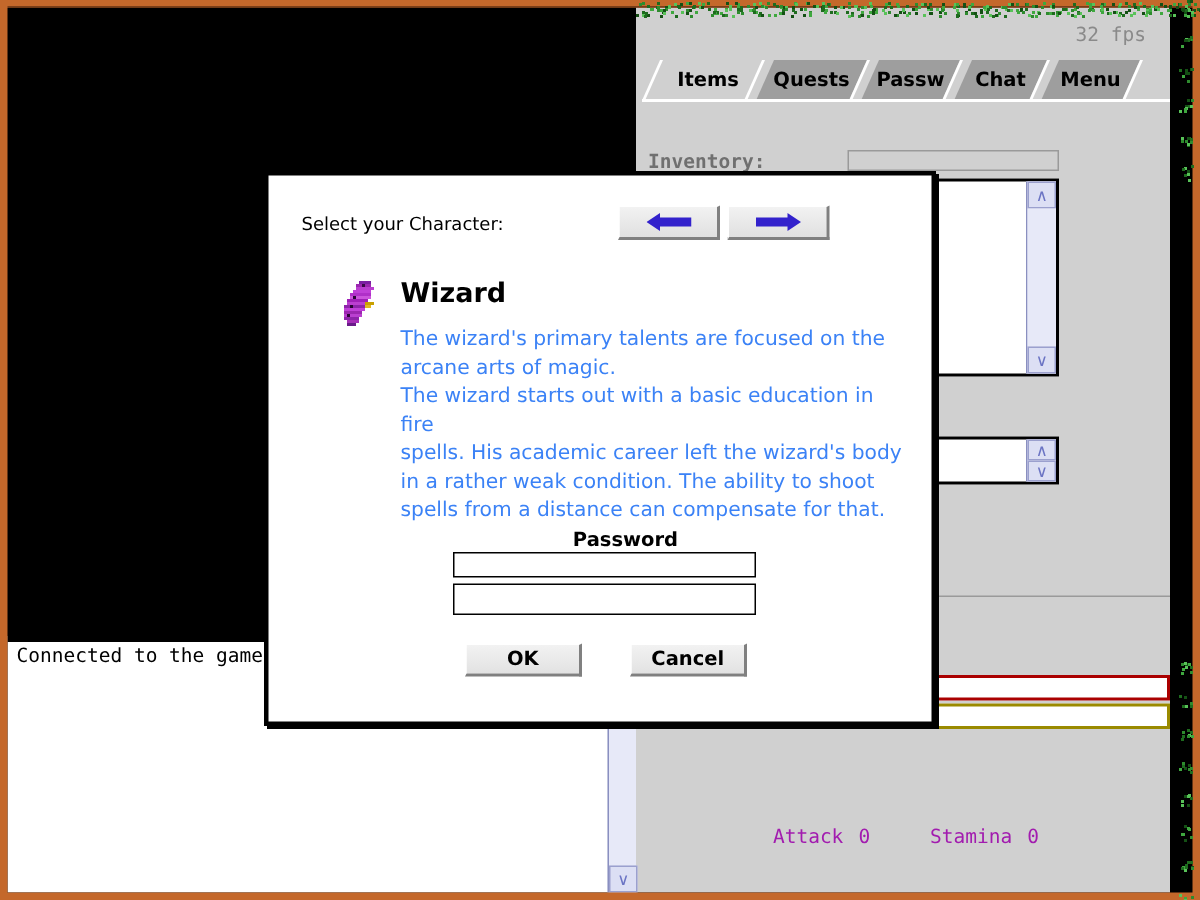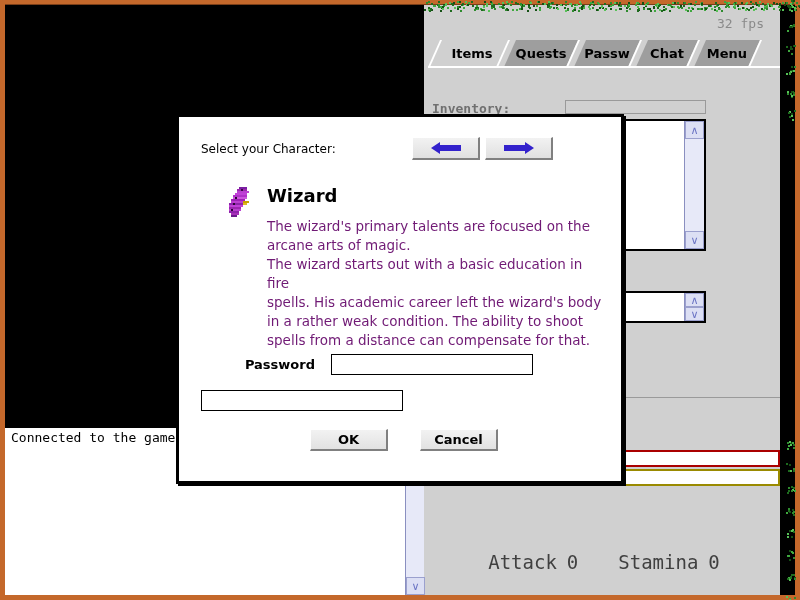--- a/index.html
+++ b/index.html
@@ -143,21 +143,21 @@
   }
   #life-bar    { top: 445px; border: 2px solid #AA0000; }
   #stamina-bar { top: 464px; border: 2px solid #9A8A00; }
   .statbar .lbl { margin-left: 22px; }
   .statbar .val { margin-left: 12px; }
 
   
   #combat {
     position: absolute; left: 4px; top: 546px; width: 352px;
     font-family: "DejaVu Sans Mono", monospace;
-    font-size: 19px; color: #404040;
+    font-size: 13px; color: #a21caf;
     display: flex; justify-content: center; gap: 40px;
   }
   #combat span.num { margin-left: 10px; }
 
   
   #chatlog {
     position: absolute; left: 5px; top: 424px;
     width: 419px; height: 171px;
     background: #FFFFFF;
     box-sizing: border-box;
@@ -217,28 +217,28 @@
     position: absolute; left: 46px; top: 68px;
     width: 30px; height: 36px;
   }
   #char-name {
     position: absolute; left: 88px; top: 68px;
     font-size: 18px; font-weight: bold; color: #000;
   }
   #char-desc {
     position: absolute; left: 88px; top: 100px;
     width: 336px;
-    font-size: 13.5px; color: #701a75;
+    font-size: 13.5px; color: #3b82f6;
     line-height: 19px;
     white-space: pre-wrap;
   }
 
   .fieldrow {
     position: absolute; left: 22px; width: 404px; height: 22px;
-    display: flex; align-items: center;
+    display: flex; align-items: center; flex-direction: column;
   }
   #row-pass    { top: 236px; }
   #row-confirm { top: 272px; }
   .fieldlabel {
     width: 130px; text-align: right;
     font-size: 13px; font-weight: bold; color: #000;
     padding-right: 16px; box-sizing: border-box;
   }
   .fieldinput {
     width: 202px; height: 21px;

